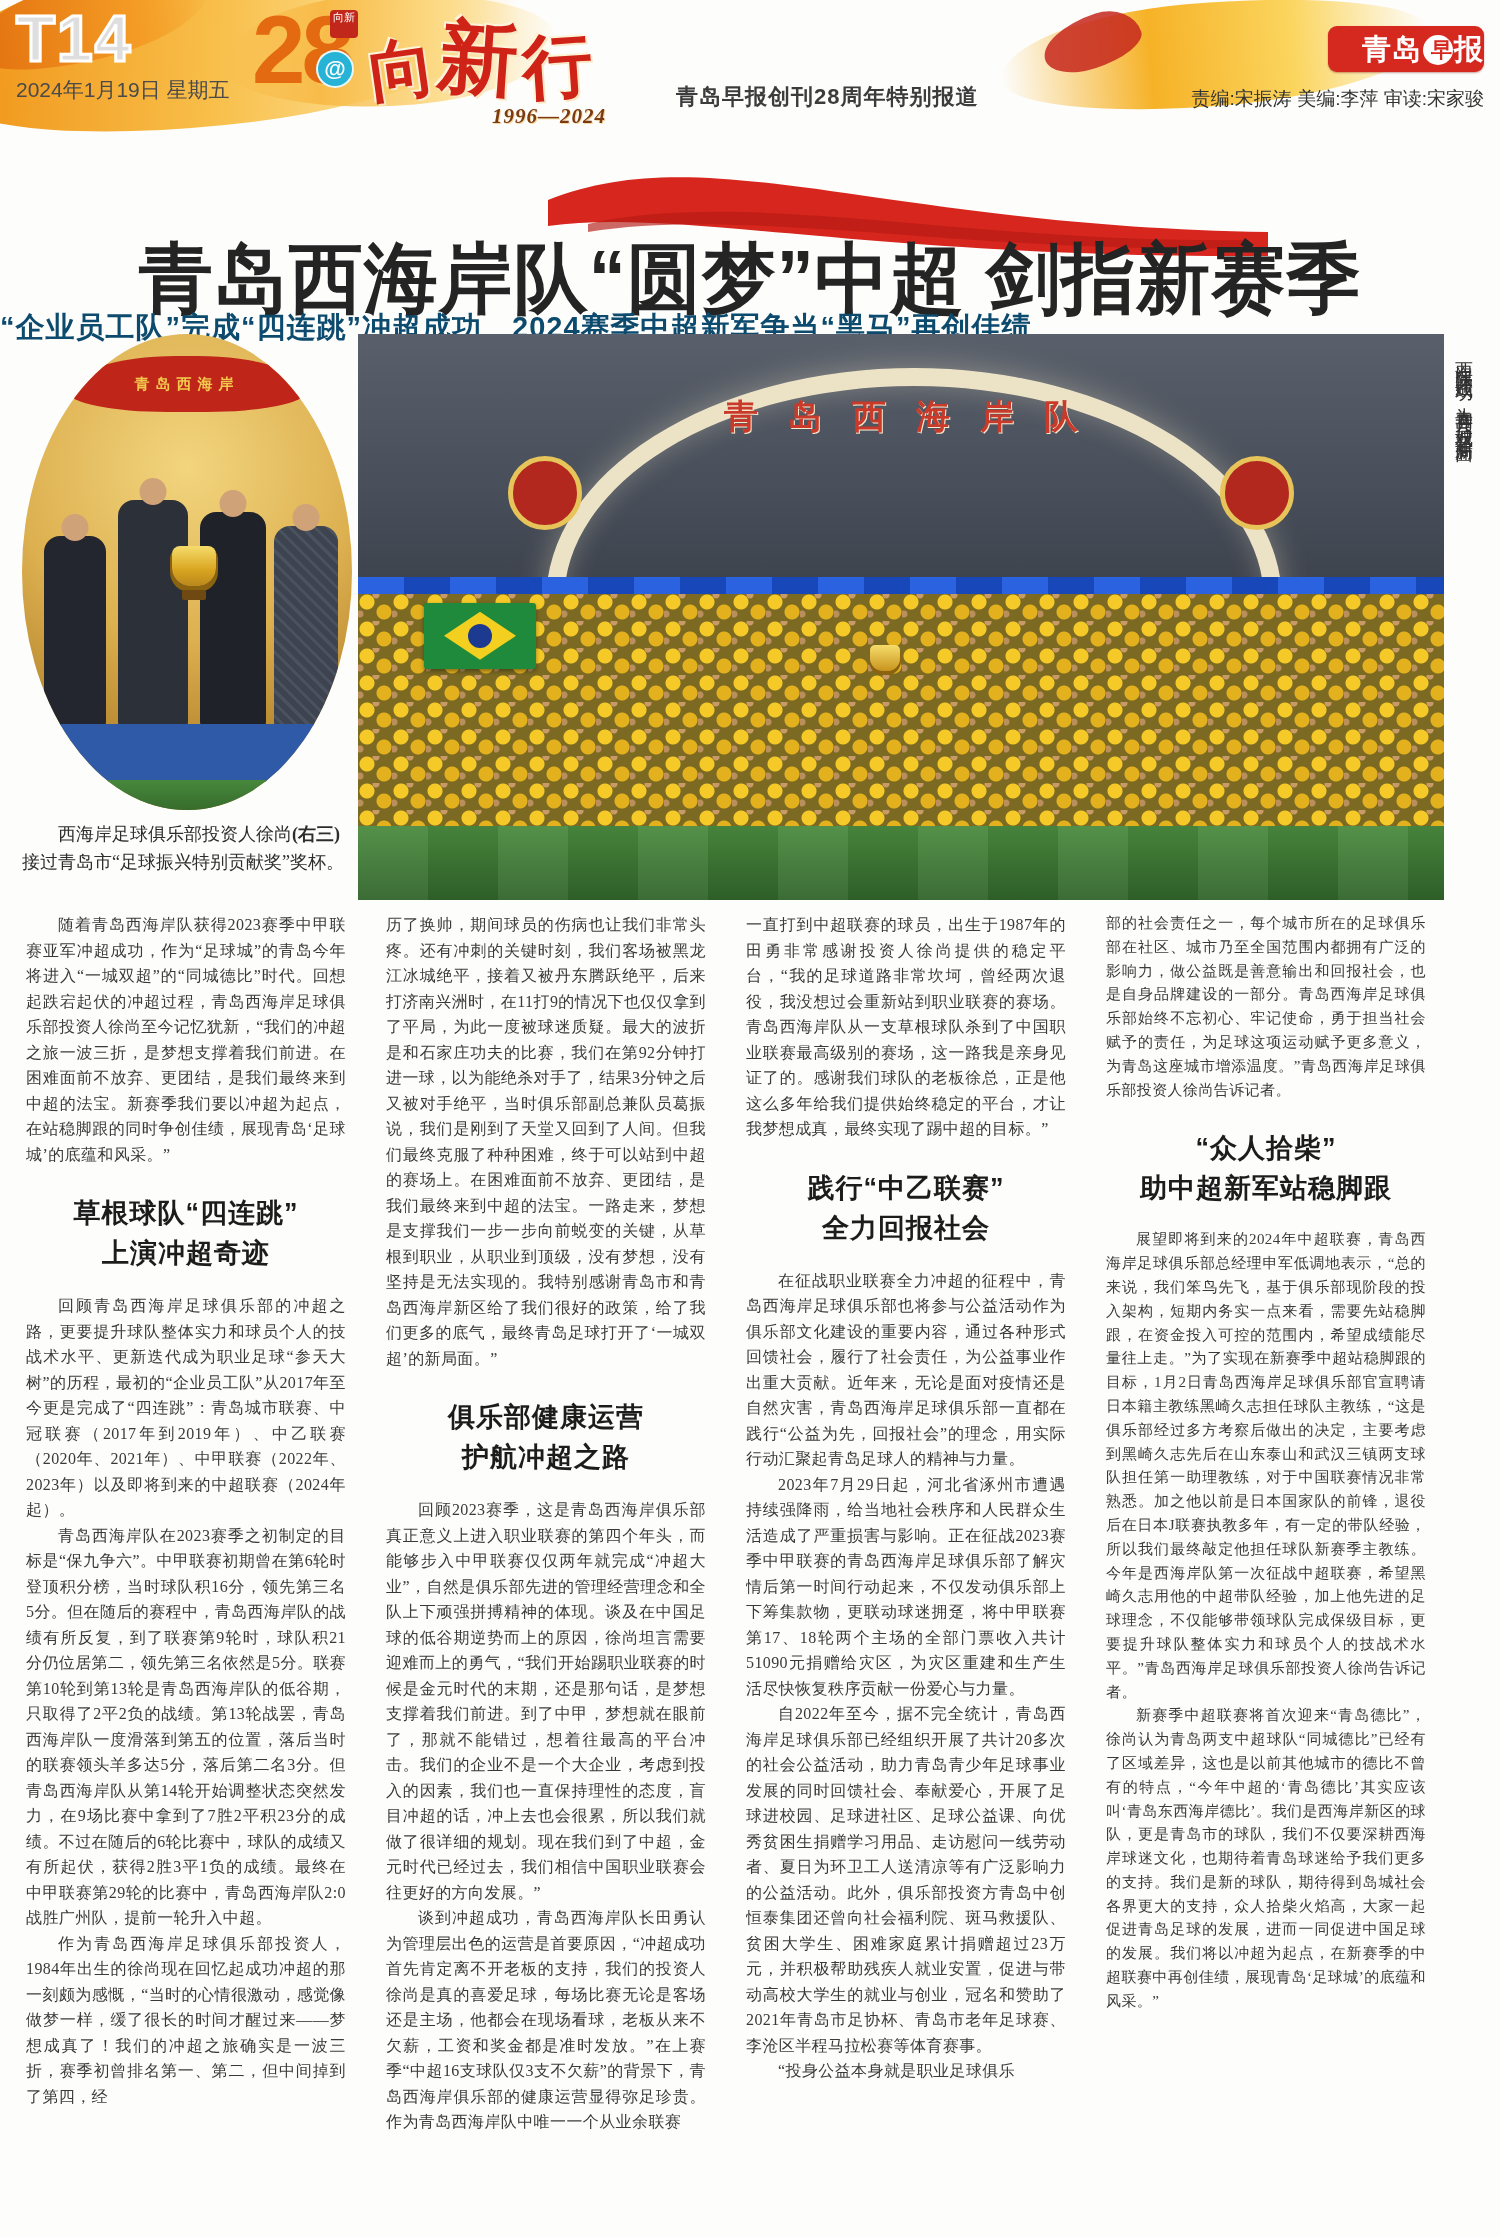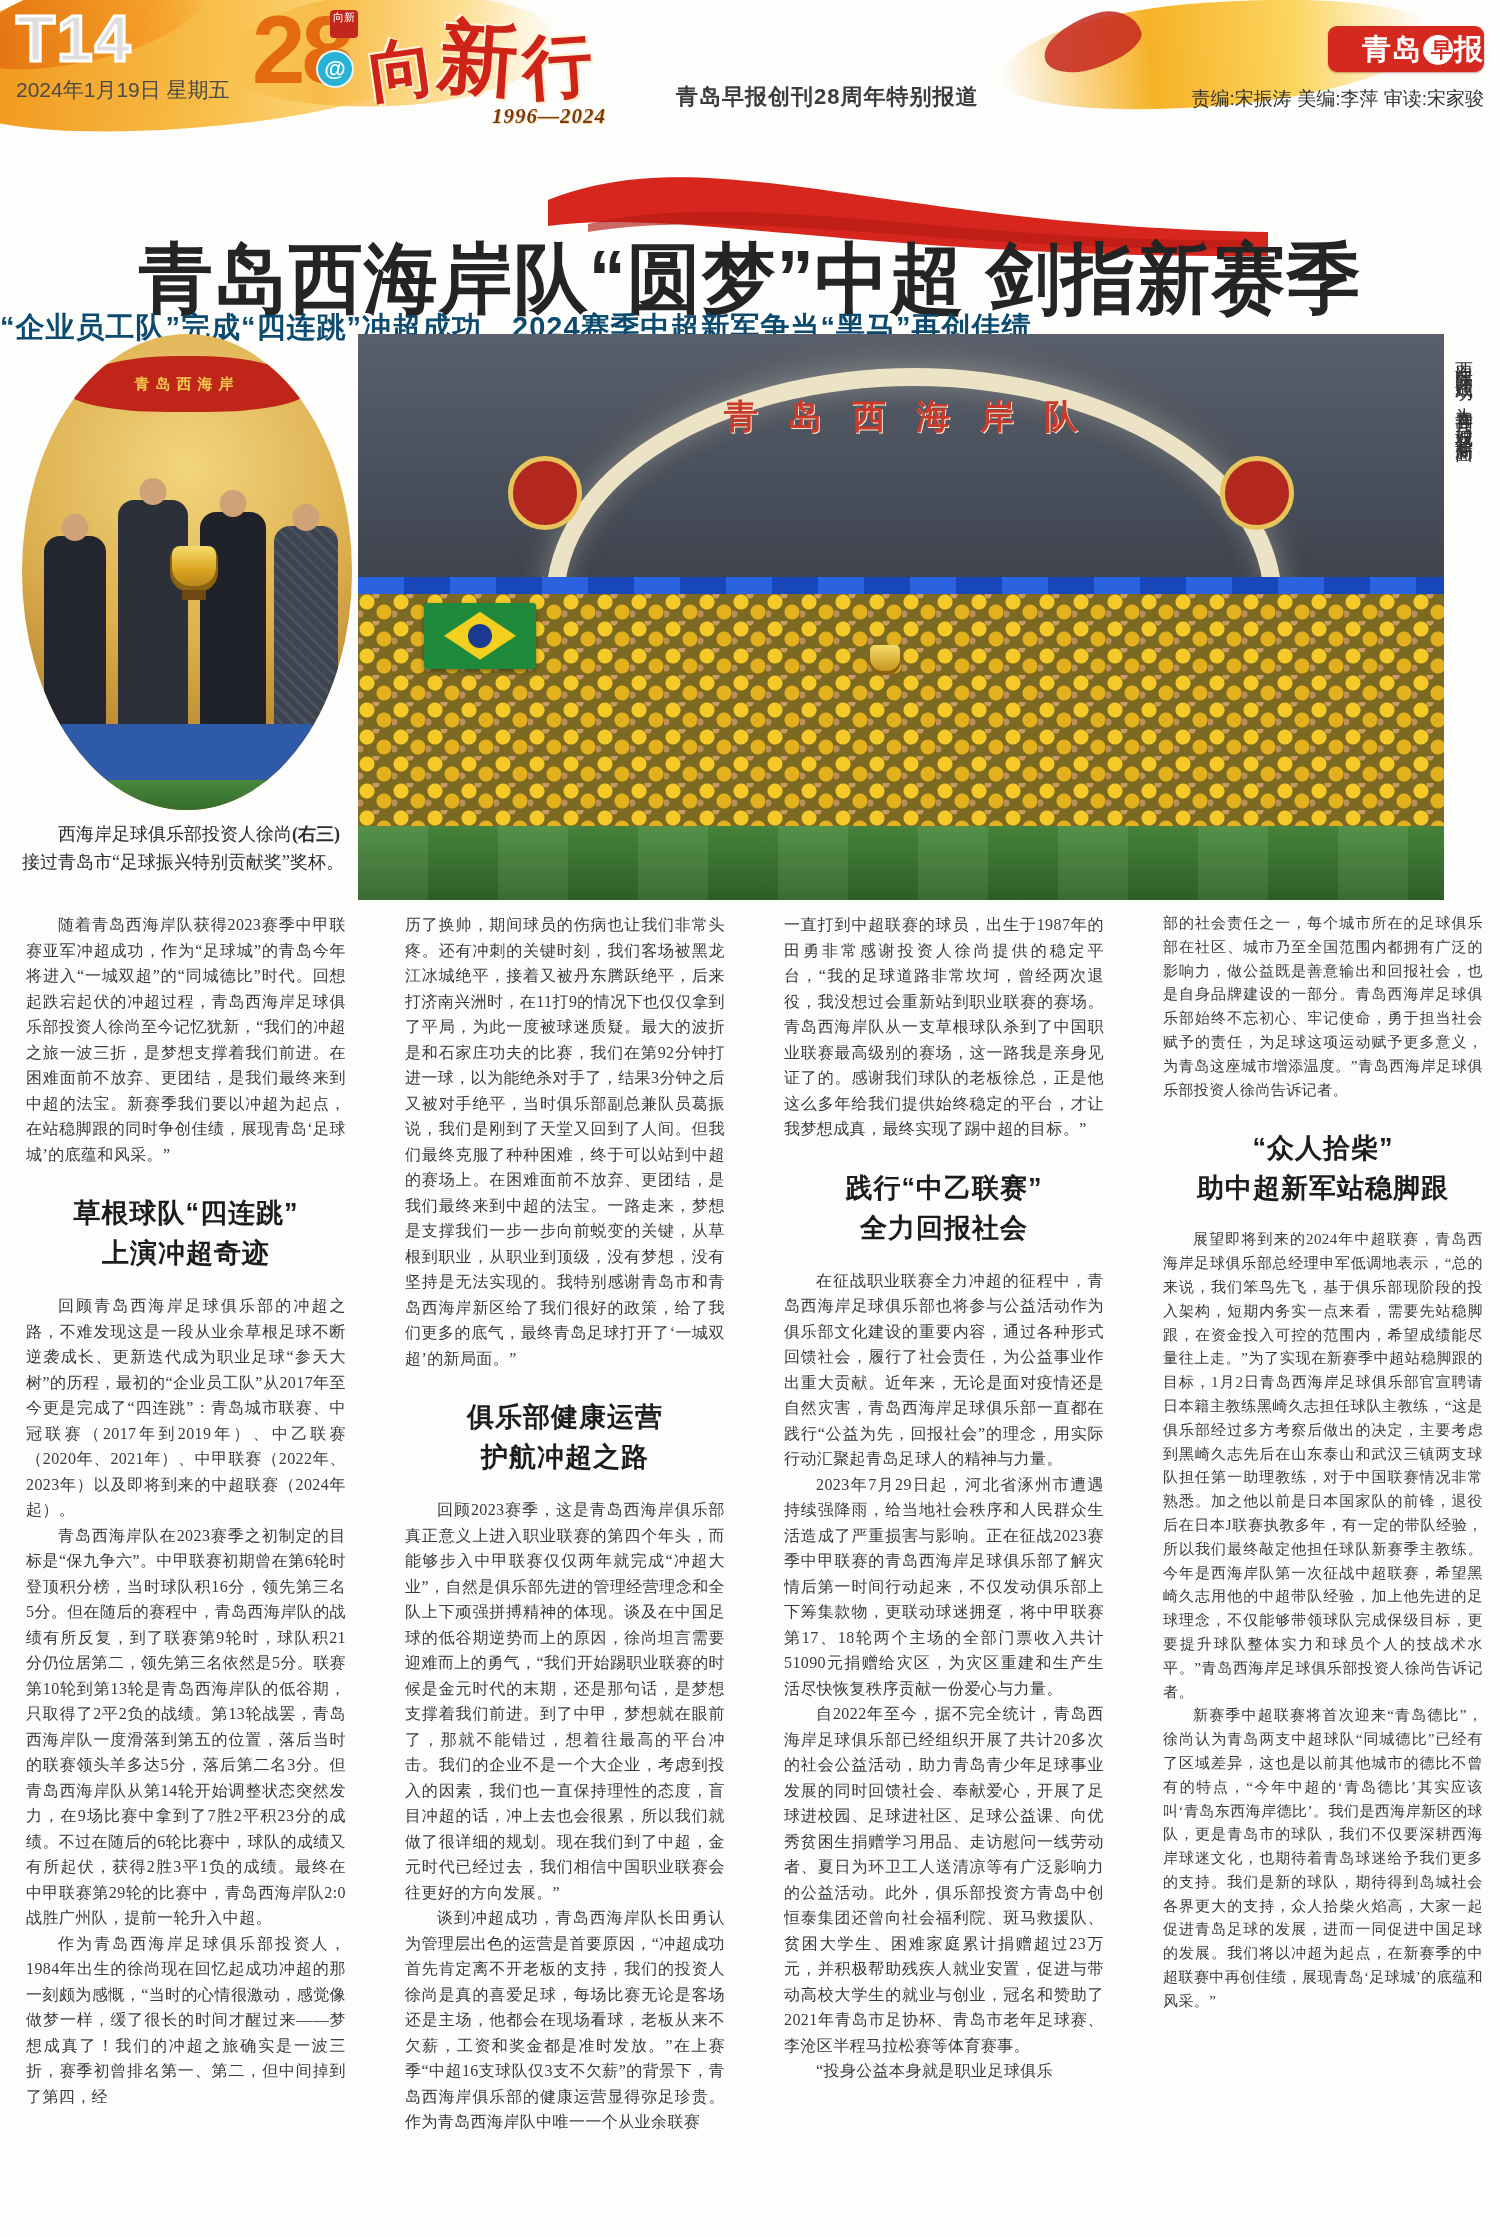--- a/index.html
+++ b/index.html
@@ -99,21 +99,21 @@
   .pm-flag .globe{position:absolute;left:44px;top:21px;width:24px;height:24px;border-radius:50%;background:#1c3a8f;}
   .pm-trophy{position:absolute;left:512px;top:55%;width:30px;height:26px;border-radius:5px 5px 13px 13px;
     background:linear-gradient(#f6dc6b,#c8941e);box-shadow:0 3px 0 1px #8a6210;}
   .pm-pitch{position:absolute;left:0;bottom:0;width:100%;height:13%;
     background:linear-gradient(#4a8a3e,#30632a);
     background-image:repeating-linear-gradient(90deg,rgba(255,255,255,.06) 0 70px,rgba(0,0,0,.05) 70px 140px),
       linear-gradient(#4a8a3e,#30632a);}
   .caption-vertical{position:absolute;left:1452px;top:348px;height:460px;writing-mode:vertical-rl;
     font-size:18px;letter-spacing:3px;color:#303030;line-height:24px;}
   
-  .body-cols{position:absolute;left:26px;top:912px;width:1436px;height:1315px;display:flex;gap:59px;}
+  .body-cols{position:absolute;left:26px;top:912px;width:1436px;height:1315px;display:flex;gap:40px;}
   .col{width:320px;flex:none;display:flex;flex-direction:column;height:1315px;overflow:hidden;
     text-align:justify;font-size:16px;line-height:25.5px;color:#3a3a3a;letter-spacing:.4px;}
   .col p{margin:0;text-indent:2em;}
   .col p.cont{text-indent:0;}
   .sec{font-family:"Liberation Sans",sans-serif;font-weight:800;font-size:27px;line-height:40px;text-align:center;
     color:#1c1c1c;margin:26px 0 20px;letter-spacing:1px;}
   .col.tight{font-size:15px;line-height:23.8px;}
   .credits{margin-top:auto;text-align:right;font-family:"Liberation Sans",sans-serif;font-weight:700;
     font-size:16.5px;line-height:27px;color:#222;}
 </style>
@@ -178,21 +178,21 @@
     <div class="pm-trophy"></div>
     <div class="pm-pitch"></div>
   </div>
   <div class="caption-vertical">西海岸队冲超成功，为青岛开启『一城双超』新局面。</div>
 
   <div class="body-cols">
 
     <div class="col">
       <p>随着青岛西海岸队获得2023赛季中甲联赛亚军冲超成功，作为“足球城”的青岛今年将进入“一城双超”的“同城德比”时代。回想起跌宕起伏的冲超过程，青岛西海岸足球俱乐部投资人徐尚至今记忆犹新，“我们的冲超之旅一波三折，是梦想支撑着我们前进。在困难面前不放弃、更团结，是我们最终来到中超的法宝。新赛季我们要以冲超为起点，在站稳脚跟的同时争创佳绩，展现青岛‘足球城’的底蕴和风采。”</p>
       <h3 class="sec"><span>草根球队“四连跳”</span><br><span>上演冲超奇迹</span></h3>
-      <p>回顾青岛西海岸足球俱乐部的冲超之路，不难发现这是一段从业余草根足球不断逆袭成长、更新迭代成为职业足球“参天大树”的历程，最初的“企业员工队”从2017年至今更是完成了“四连跳”：青岛城市联赛、中冠联赛（2017年到2019年）、中乙联赛（2020年、2021年）、中甲联赛（2022年、2023年）以及即将到来的中超联赛（2024年起）。</p>
+      <p>回顾青岛西海岸足球俱乐部的冲超之路，更要提升球队整体实力和球员个人的技战术水平、更新迭代成为职业足球“参天大树”的历程，最初的“企业员工队”从2017年至今更是完成了“四连跳”：青岛城市联赛、中冠联赛（2017年到2019年）、中乙联赛（2020年、2021年）、中甲联赛（2022年、2023年）以及即将到来的中超联赛（2024年起）。</p>
       <p>青岛西海岸队在2023赛季之初制定的目标是“保九争六”。中甲联赛初期曾在第6轮时登顶积分榜，当时球队积16分，领先第三名5分。但在随后的赛程中，青岛西海岸队的战绩有所反复，到了联赛第9轮时，球队积21分仍位居第二，领先第三名依然是5分。联赛第10轮到第13轮是青岛西海岸队的低谷期，只取得了2平2负的战绩。第13轮战罢，青岛西海岸队一度滑落到第五的位置，落后当时的联赛领头羊多达5分，落后第二名3分。但青岛西海岸队从第14轮开始调整状态突然发力，在9场比赛中拿到了7胜2平积23分的成绩。不过在随后的6轮比赛中，球队的成绩又有所起伏，获得2胜3平1负的成绩。最终在中甲联赛第29轮的比赛中，青岛西海岸队2:0战胜广州队，提前一轮升入中超。</p>
       <p>作为青岛西海岸足球俱乐部投资人，1984年出生的徐尚现在回忆起成功冲超的那一刻颇为感慨，“当时的心情很激动，感觉像做梦一样，缓了很长的时间才醒过来——梦想成真了！我们的冲超之旅确实是一波三折，赛季初曾排名第一、第二，但中间掉到了第四，经</p>
     </div>
 
     <div class="col">
       <p class="cont">历了换帅，期间球员的伤病也让我们非常头疼。还有冲刺的关键时刻，我们客场被黑龙江冰城绝平，接着又被丹东腾跃绝平，后来打济南兴洲时，在11打9的情况下也仅仅拿到了平局，为此一度被球迷质疑。最大的波折是和石家庄功夫的比赛，我们在第92分钟打进一球，以为能绝杀对手了，结果3分钟之后又被对手绝平，当时俱乐部副总兼队员葛振说，我们是刚到了天堂又回到了人间。但我们最终克服了种种困难，终于可以站到中超的赛场上。在困难面前不放弃、更团结，是我们最终来到中超的法宝。一路走来，梦想是支撑我们一步一步向前蜕变的关键，从草根到职业，从职业到顶级，没有梦想，没有坚持是无法实现的。我特别感谢青岛市和青岛西海岸新区给了我们很好的政策，给了我们更多的底气，最终青岛足球打开了‘一城双超’的新局面。”</p>
       <h3 class="sec"><span>俱乐部健康运营</span><br><span>护航冲超之路</span></h3>
       <p>回顾2023赛季，这是青岛西海岸俱乐部真正意义上进入职业联赛的第四个年头，而能够步入中甲联赛仅仅两年就完成“冲超大业”，自然是俱乐部先进的管理经营理念和全队上下顽强拼搏精神的体现。谈及在中国足球的低谷期逆势而上的原因，徐尚坦言需要迎难而上的勇气，“我们开始踢职业联赛的时候是金元时代的末期，还是那句话，是梦想支撑着我们前进。到了中甲，梦想就在眼前了，那就不能错过，想着往最高的平台冲击。我们的企业不是一个大企业，考虑到投入的因素，我们也一直保持理性的态度，盲目冲超的话，冲上去也会很累，所以我们就做了很详细的规划。现在我们到了中超，金元时代已经过去，我们相信中国职业联赛会往更好的方向发展。”</p>
       <p>谈到冲超成功，青岛西海岸队长田勇认为管理层出色的运营是首要原因，“冲超成功首先肯定离不开老板的支持，我们的投资人徐尚是真的喜爱足球，每场比赛无论是客场还是主场，他都会在现场看球，老板从来不欠薪，工资和奖金都是准时发放。”在上赛季“中超16支球队仅3支不欠薪”的背景下，青岛西海岸俱乐部的健康运营显得弥足珍贵。作为青岛西海岸队中唯一一个从业余联赛</p>
     </div>

